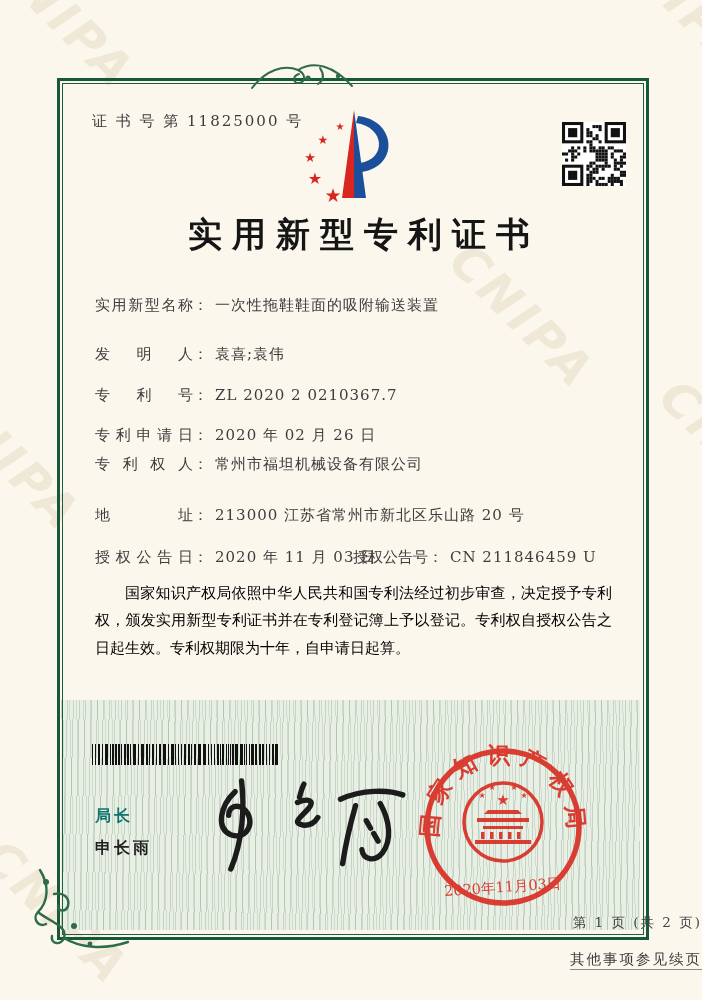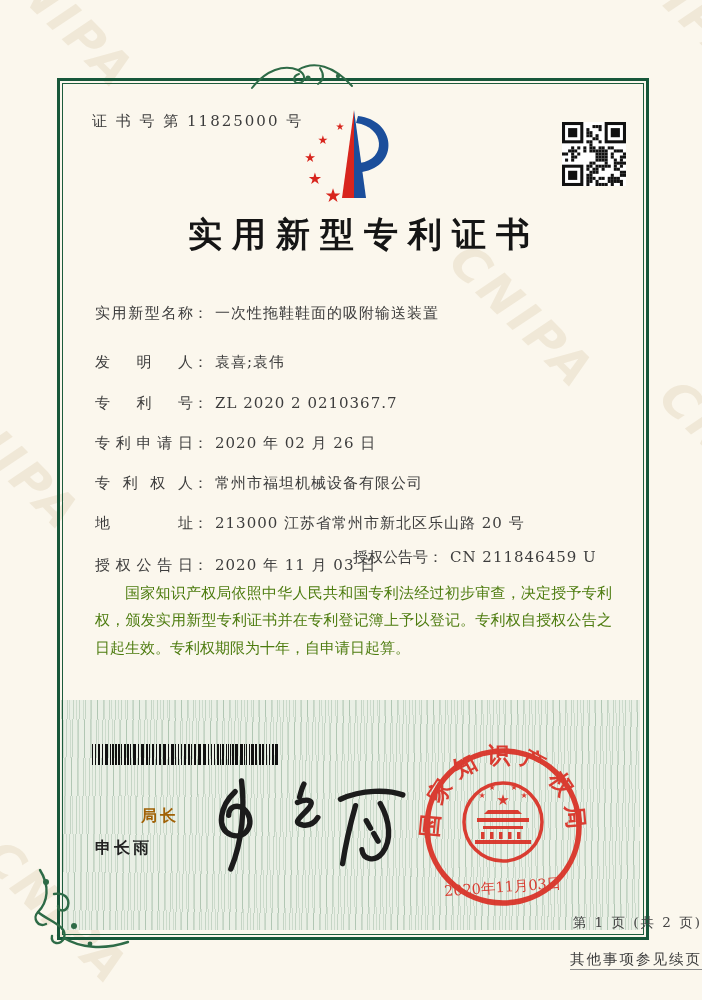--- a/index.html
+++ b/index.html
@@ -28,31 +28,31 @@
 
   .cert-no{position:absolute;left:92px;top:112px;font-size:15px;letter-spacing:2px;color:#3b3b3b;text-align:center;}
 
   .logo{position:absolute;left:282px;top:106px;width:145px;height:100px;}
   .qr{position:absolute;left:562px;top:122px;width:64px;height:64px;background:#fff;}
 
   .title{position:absolute;left:0;right:0;top:212px;text-align:center;
          font-size:34px;font-weight:700;letter-spacing:10px;color:#151515;padding-left:26px;}
 
   .frow{position:absolute;left:95px;width:520px;font-size:15px;color:#3d3d3d;white-space:nowrap;}
-  .flabel{display:inline-block;width:98px;text-align:justify;text-align-last:justify;vertical-align:bottom;margin-top:8px;}
+  .flabel{display:inline-block;width:98px;text-align:justify;text-align-last:justify;vertical-align:bottom;}
   .fval{margin-left:7px;letter-spacing:1px;margin-top:28px;}
   .grant2{position:absolute;left:258px;top:0;}
 
   .paras{position:absolute;left:95px;top:580px;width:517px;font-size:15px;
-         line-height:1.82;color:#4d7c0f;text-align:justify;}
+         line-height:1.82;color:#000000;text-align:justify;}
   .paras p{margin:0;text-indent:2em;}
 
   .barcode{position:absolute;left:92px;top:744px;width:190px;height:21px;}
 
-  .sig-title{position:absolute;left:95px;top:806px;font-size:16px;color:#a16207;font-weight:600;letter-spacing:3px;padding-left:46px;}
+  .sig-title{position:absolute;left:95px;top:806px;font-size:16px;color:#0f766e;font-weight:600;letter-spacing:3px;}
   .sig-name{position:absolute;left:95px;top:838px;font-size:16px;color:#222;font-weight:600;letter-spacing:3px;}
   .sig-hand{position:absolute;left:205px;top:776px;width:215px;height:98px;}
 
   .seal{position:absolute;left:418px;top:742px;width:170px;height:170px;opacity:.93;}
 
   .page-note{position:absolute;left:0;right:0;top:914px;text-align:right;
              font-size:13.5px;color:#444;letter-spacing:2px;}
   .cont-note{position:absolute;left:0;right:0;top:950px;text-align:right;
              font-size:14.5px;color:#3c3c3c;letter-spacing:2px;}
   .cont-note span{border-bottom:1px solid #8a8a8a;padding-bottom:2px;}
@@ -255,21 +255,21 @@
     </div>
     <div class="frow" style="top:345px">
       <span class="flabel">发明人</span><span>：</span><span class="fval">袁喜;袁伟</span>
     </div>
     <div class="frow" style="top:386px">
       <span class="flabel">专利号</span><span>：</span><span class="fval">ZL 2020 2 0210367.7</span>
     </div>
     <div class="frow" style="top:426px">
       <span class="flabel">专利申请日</span><span>：</span><span class="fval">2020 年 02 月 26 日</span>
     </div>
-    <div class="frow" style="top:466px">
+    <div class="frow" style="top:455px">
       <span class="flabel">专利权人</span><span>：</span><span class="fval">常州市福坦机械设备有限公司</span>
     </div>
     <div class="frow" style="top:506px">
       <span class="flabel">地址</span><span>：</span><span class="fval">213000 江苏省常州市新北区乐山路 20 号</span>
     </div>
     <div class="frow" style="top:548px">
       <span class="flabel">授权公告日</span><span>：</span><span class="fval">2020 年 11 月 03 日</span>
       <span class="grant2">
         <span>授权公告号</span><span>：</span><span class="fval">CN 211846459 U</span>
       </span>

